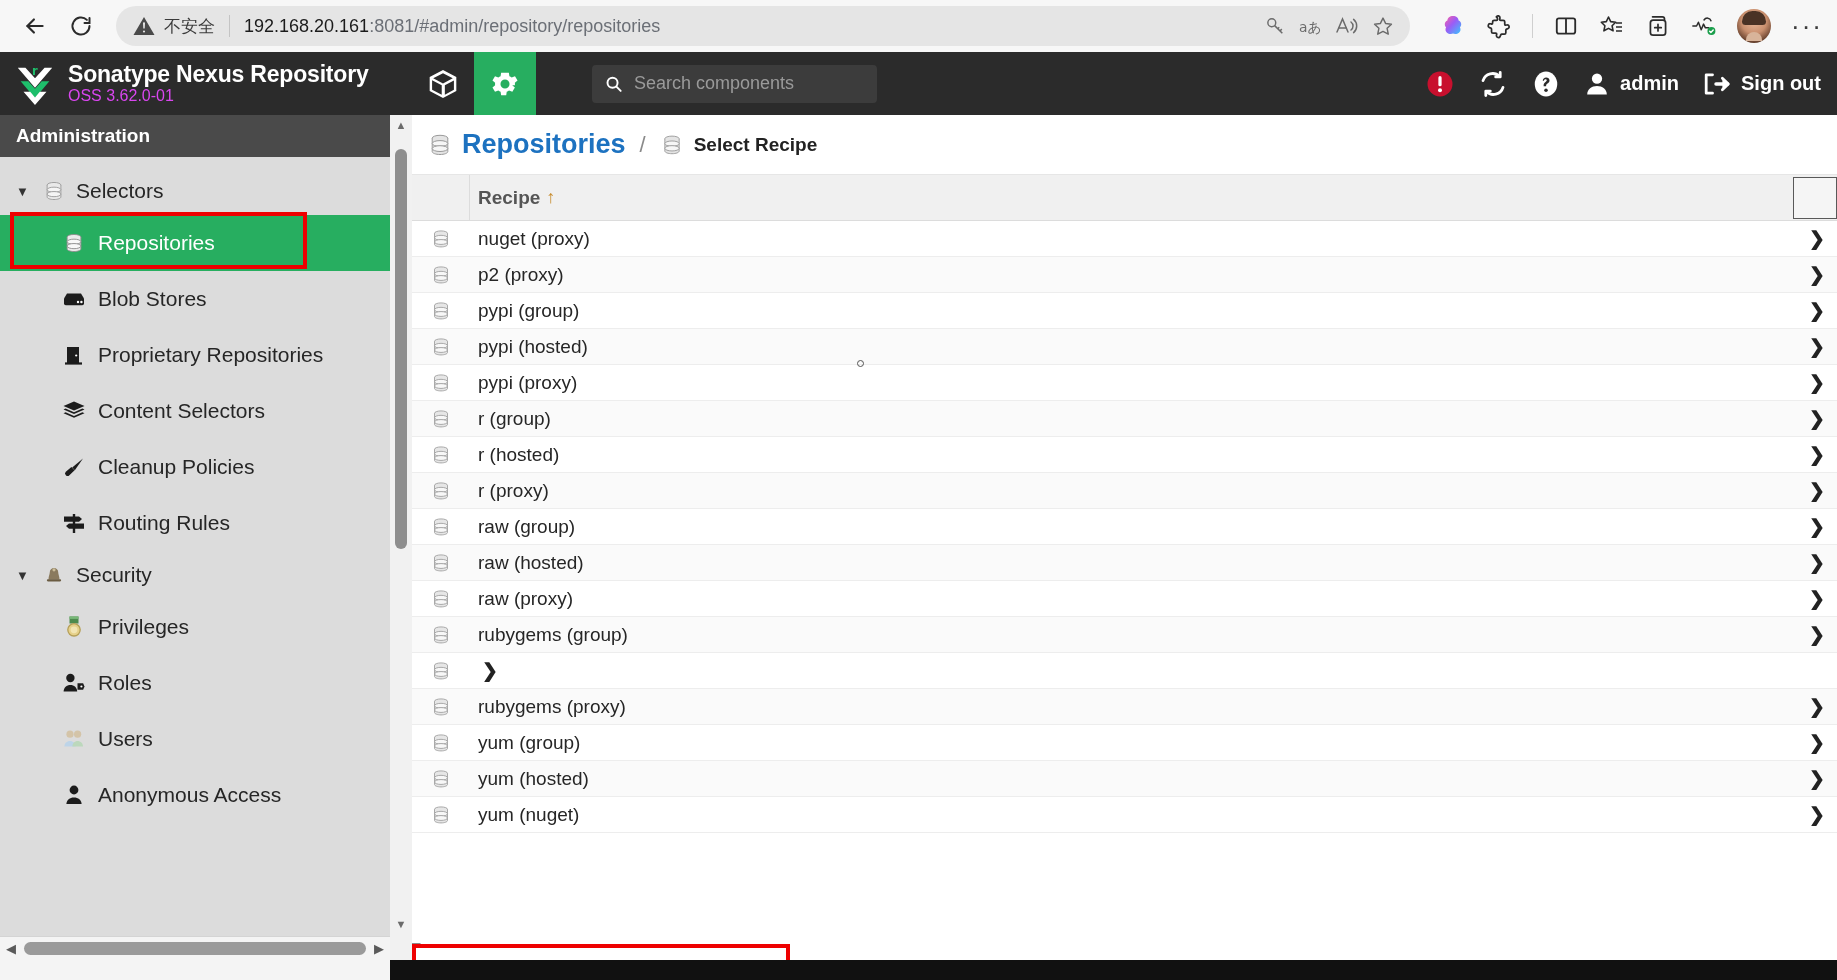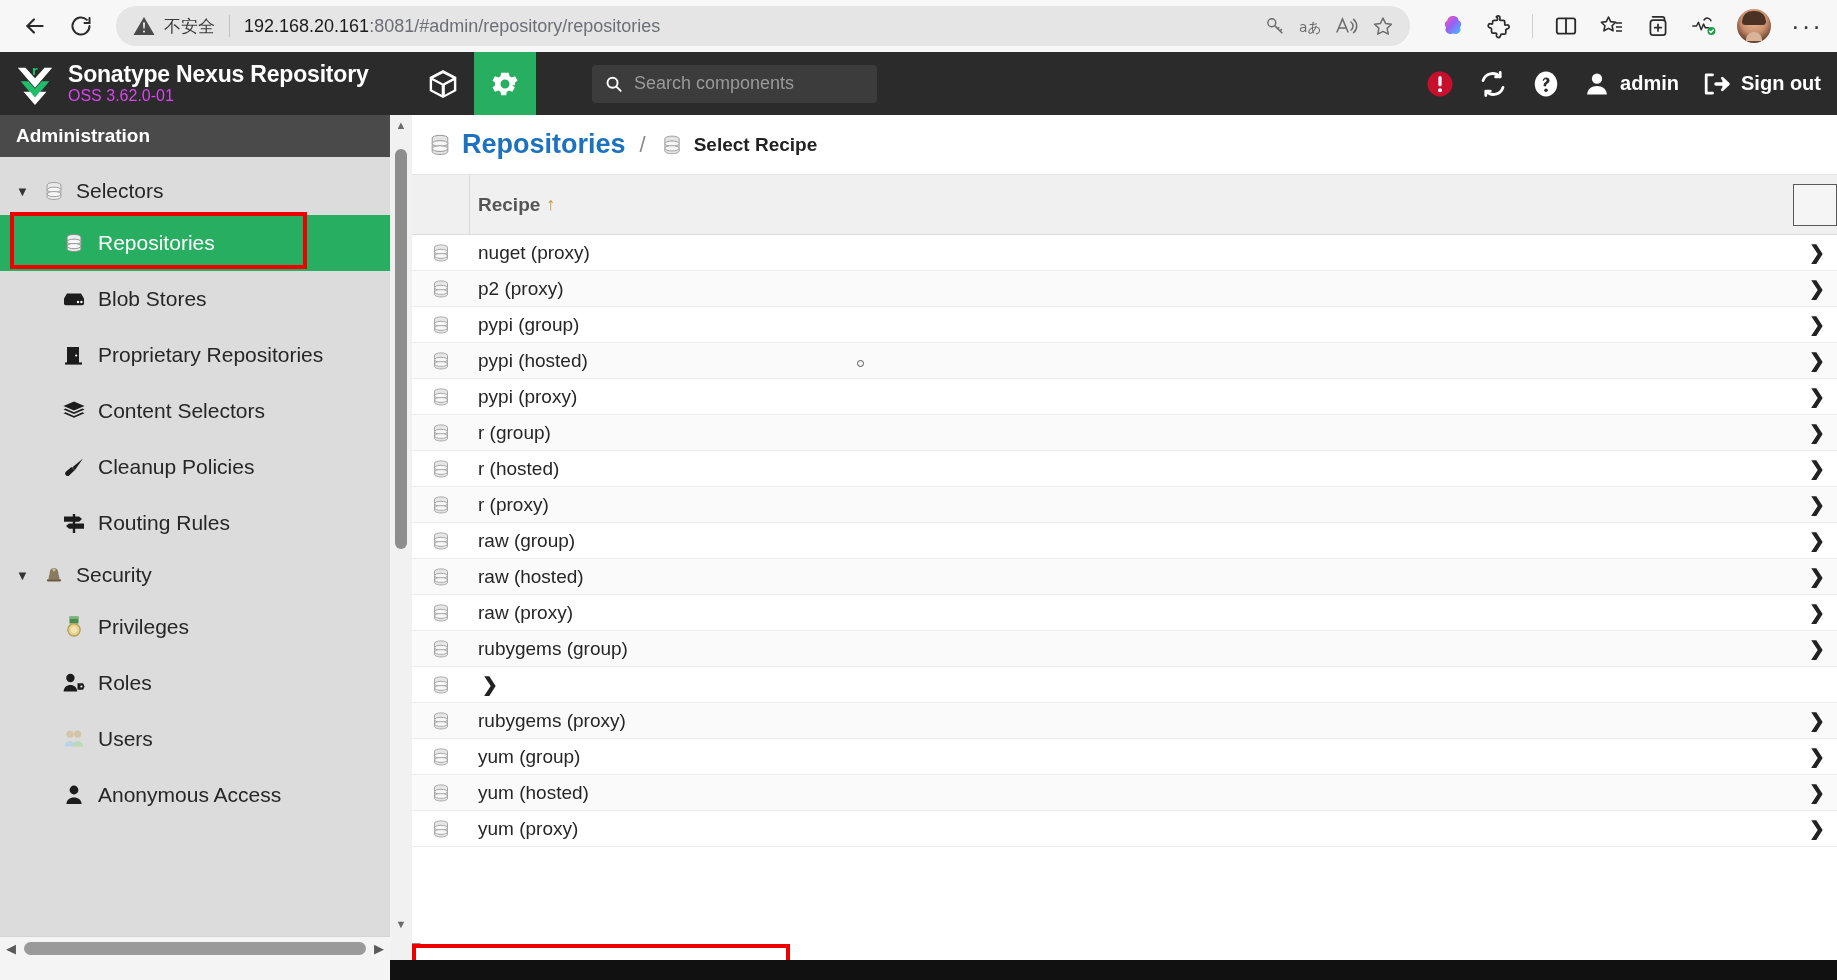--- a/index.html
+++ b/index.html
@@ -176,21 +176,21 @@
     height: 60px; display:flex; align-items:center; gap: 10px;
     padding-left: 16px; border-bottom: 1px solid #e6e6e6; flex:0 0 auto;
   }
   .bc-title { color:#1d72c0; font-size: 27px; font-weight: 700; }
   .bc-slash { color:#8a8a8a; font-size: 22px; padding: 0 4px; }
   .bc-current { color:#222; font-size: 19px; font-weight: 700; }
 
   .table-wrap { flex:1 1 auto; overflow:hidden; position:relative; }
 
   .thead {
-    display:flex; align-items:center; height: 60px;
+    display:flex; align-items:center; height: 46px;
     background:#f0f0f0; border-bottom: 1px solid #dcdcdc; position:relative;
   }
   .th-gutter { width: 58px; flex:0 0 58px; height: 100%; border-right:1px solid #dcdcdc; }
   .th-recipe { font-size: 19px; font-weight: 700; color:#555; padding-left: 8px; display:flex; align-items:center; gap:6px; }
   .sort-arrow { color:#c78b2c; font-size: 18px; }
   .th-spacer { flex:1 1 auto; }
   .th-corner {
     width: 44px; height: 42px; border:1px solid #595959; background:#f5f5f5;
     margin-left:auto; flex:0 0 44px;
   }
@@ -796,21 +796,21 @@
             </div>
             <div class="row">
               <span class="cell-icon">
                 <svg width="20" height="20" viewBox="0 0 24 24">
                   <ellipse cx="12" cy="5.2" rx="7.8" ry="2.9" fill="#e6e6e6" stroke="#9a9a9a"></ellipse>
                   <path d="M4.2 5.2v13.4c0 1.6 3.5 2.9 7.8 2.9s7.8-1.3 7.8-2.9V5.2" fill="#e6e6e6" stroke="#9a9a9a"></path>
                   <ellipse cx="12" cy="10.5" rx="7.8" ry="2.9" fill="#f7f7f7" stroke="#9a9a9a"></ellipse>
                   <ellipse cx="12" cy="15.6" rx="7.8" ry="2.9" fill="#f7f7f7" stroke="#9a9a9a"></ellipse>
                 </svg>
               </span>
-              <span class="cell-name">yum (proxy)</span>
+              <span class="cell-name">yum (nuget)</span>
               <span class="cell-chev">❯</span>
             </div>
           </div>
 
         <div class="tri-marker"></div>
         <div class="red-box row-highlight"></div>
       </div>
 
       <div class="cursor-dot" style="left:445px; top:245px"></div>
     </div>

